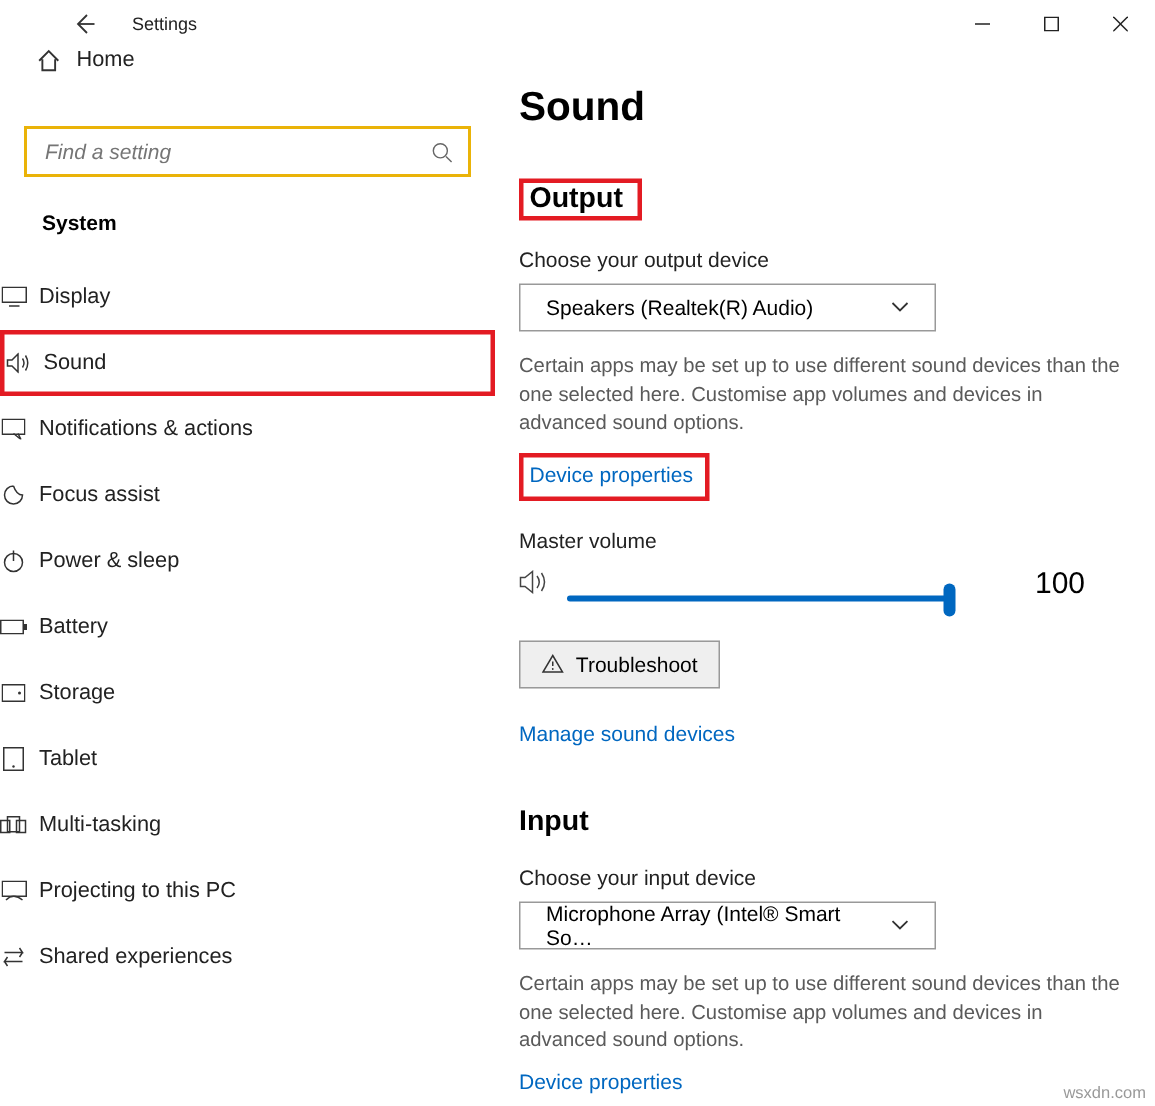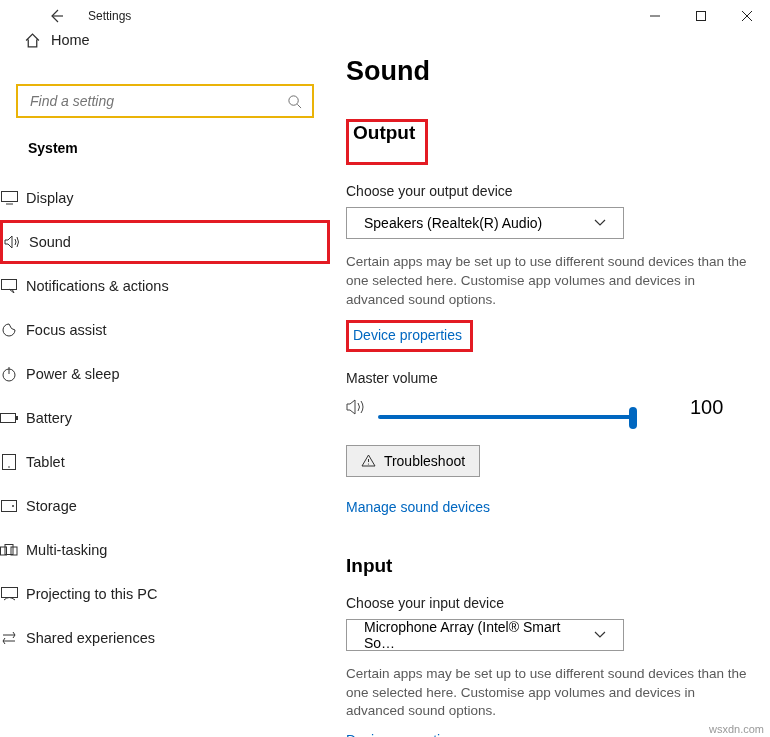--- a/index.html
+++ b/index.html
@@ -24,21 +24,21 @@
   .search-icon { color: #666; }
 
   .section-header { font-weight: 600; font-size: 14px; padding-left: 28px; margin-bottom: 20px; }
 
   .nav-item { display: flex; align-items: center; gap: 8px; height: 44px; cursor: pointer; font-size: 14.5px; color: #222; }
   .nav-item.selected { border: 3px solid #e31b23; }
   .nav-icon { width: 18px; display: flex; justify-content: center; color: #333; }
 
   .page-title { font-size: 27px; font-weight: 600; margin: 0 0 32px 0; }
   .subheader { font-size: 19px; font-weight: 600; display: inline-block; }
-  .redbox { border: 3px solid #e31b23; display: inline-block; padding: 0 10px 18px 4px; }
+  .redbox { border: 3px solid #e31b23; display: inline-block; padding: 0 10px 0 4px; }
   .redbox-link { border: 3px solid #e31b23; display: inline-block; padding: 3px 8px 5px 4px; }
 
   .label-txt { font-size: 14px; color: #222; margin: 18px 0 8px 0; }
   .dropdown { border: 1px solid #999; width: 278px; height: 32px; display: flex; align-items: center; padding: 0 17px; cursor: pointer; font-size: 14px; justify-content: space-between; }
   .help-txt { font-size: 13.5px; color: #5a5a5a; margin: 14px 0 10px 0; line-height: 1.4; max-width: 410px; }
   .link { color: #0067c0; font-size: 14px; cursor: pointer; }
 
   .volume-row { display: flex; align-items: flex-end; gap: 12px; margin-top: 10px; }
   .vol-icon { color: #444; }
   .slider-track { position: relative; width: 256px; height: 4px; background: #0067c0; border-radius: 2px; }
@@ -148,35 +148,35 @@
       <span class="nav-icon">
           <svg width="18" height="10" viewBox="0 0 18 10">
             <rect x="0.5" y="0.5" width="15" height="9" fill="none" stroke="#333"></rect>
             <rect x="16" y="3" width="2" height="4" fill="#333"></rect>
           </svg>
         </span>
       <span>Battery</span>
     </div>
     <div class="nav-item">
       <span class="nav-icon">
+          <svg width="16" height="12" viewBox="0 0 16 12">
+            <rect x="0.5" y="0.5" width="15" height="11" fill="none" stroke="#333"></rect>
+            <circle cx="12" cy="6" r="1" fill="#333"></circle>
+          </svg>
+        </span>
+      <span>Storage</span>
+    </div>
+    <div class="nav-item">
+      <span class="nav-icon">
           <svg width="14" height="16" viewBox="0 0 14 16">
             <rect x="0.5" y="0.5" width="13" height="15" fill="none" stroke="#333"></rect>
             <circle cx="7" cy="13" r="0.8" fill="#333"></circle>
           </svg>
         </span>
       <span>Tablet</span>
-    </div>
-    <div class="nav-item">
-      <span class="nav-icon">
-          <svg width="16" height="12" viewBox="0 0 16 12">
-            <rect x="0.5" y="0.5" width="15" height="11" fill="none" stroke="#333"></rect>
-            <circle cx="12" cy="6" r="1" fill="#333"></circle>
-          </svg>
-        </span>
-      <span>Storage</span>
     </div>
     <div class="nav-item">
       <span class="nav-icon">
           <svg width="18" height="12" viewBox="0 0 18 12">
             <rect x="0.5" y="3" width="6" height="8" fill="none" stroke="#333"></rect>
             <rect x="5" y="0.5" width="8" height="10" fill="none" stroke="#333"></rect>
             <rect x="11" y="3" width="6" height="8" fill="none" stroke="#333"></rect>
           </svg>
         </span>
       <span>Multi-tasking</span>

